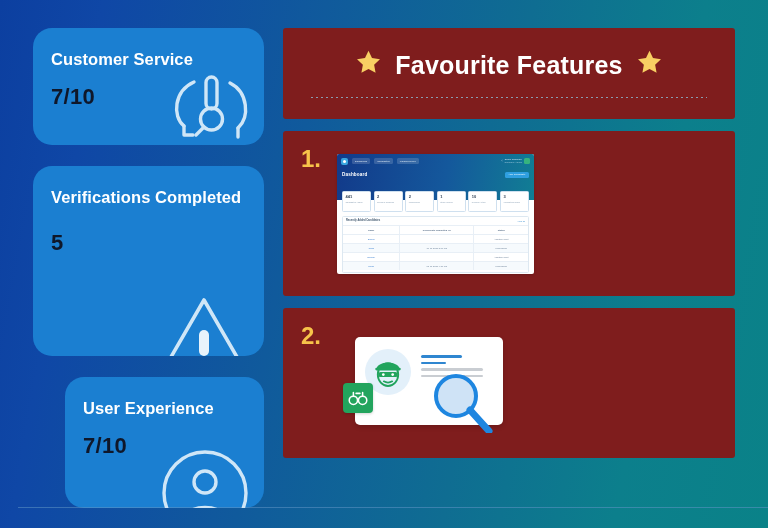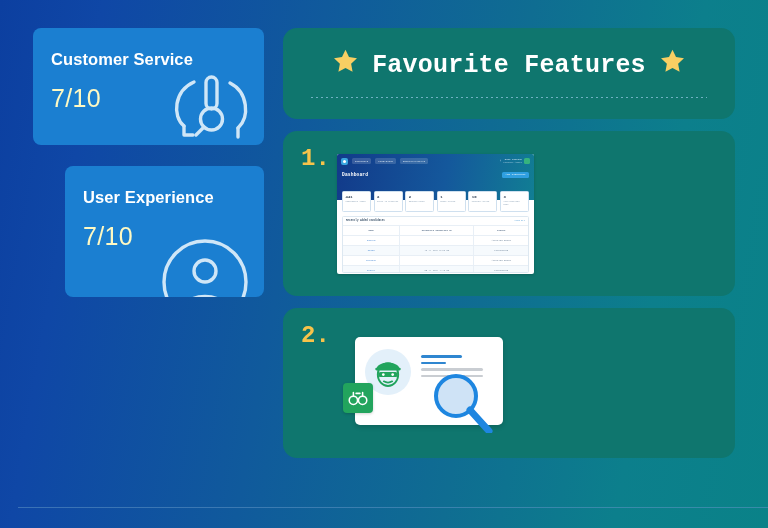--- a/index.html
+++ b/index.html
@@ -9,46 +9,46 @@
     background:linear-gradient(100deg,#0c3fa0 0%,#0f47a6 12%,#105a9c 38%,#0f6d92 62%,#0c7f8c 82%,#0a8288 100%);
     overflow:hidden; position:relative;
   }
 
   
   .left-col{
     position:absolute; left:33px; top:28px; width:231px;
     display:flex; flex-direction:column; gap:21px;
   }
   .stat-card{
-    background:#1b7fd1; border-radius:8px; position:relative; overflow:hidden;
+    background:#1b7fd1; border-radius:19px; position:relative; overflow:hidden;
     padding:20px 18px 14px 18px;
   }
   .stat-card.c1{height:117px;}
   .stat-card.c2{height:190px;}
   .stat-card.c3{height:131px;margin-left:32px;}
   .stat-title{
     color:#ffffff; font-size:16.5px; font-weight:700; line-height:1.45;
     letter-spacing:.1px; position:relative; z-index:2;
   }
   .stat-value{
-    color:#fef9c3; font-size:25px; font-weight:400; letter-spacing:.3px;
+    color:#0f172a; font-size:22px; font-weight:700; letter-spacing:.3px;
     margin-top:12px; position:relative; z-index:2;
   }
   .c2 .stat-value{margin-top:20px;}
   .stat-icon{ position:absolute; z-index:1; pointer-events:none; }
   .icon-headset{ right:8px; bottom:-4px; }
   .icon-warning{ right:12px; bottom:-32px; }
   .icon-user{ right:12px; bottom:-36px; }
 
   
   .right-col{
     position:absolute; left:283px; top:28px; width:452px;
     display:flex; flex-direction:column; gap:12px;
   }
-  .panel{ background:#0f766e; border-radius:14px;font-family:Liberation Mono, monospace; }
+  .panel{ background:#7f1d1d; border-radius:3px; }
 
   .fav-panel{ height:91px; padding:14px 24px 0 24px; }
   .fav-title{
     display:flex; align-items:center; justify-content:center; gap:13px;
     color:#ffffff; font-size:25px; font-weight:700; letter-spacing:.2px;
     height:46px;
   }
   .dotted-rule{
     margin:9px 4px 0 4px; height:1px;
     background-image:repeating-linear-gradient(to right,#8fc6e0 0 2px,transparent 2px 5px);
@@ -182,20 +182,33 @@
           <path d="M62 12 C80 21, 82 46, 70 57"></path>
           <path d="M70 57 L70 66"></path>
           <rect x="38" y="6" width="11" height="32" rx="5.5"></rect>
           <circle cx="43.5" cy="48" r="11"></circle>
           <path d="M36 56 L28 64"></path>
         </g>
       </svg>
     </span>
   </div>
 
+  <div class="stat-card c2">
+    <div class="stat-title">Verifications Completed</div>
+    <div class="stat-value">5</div>
+    <span class="stat-icon icon-warning">
+      <svg width="96" height="92" viewBox="0 0 96 92">
+        <g fill="none" stroke="#cfe6f7" stroke-width="3.6" stroke-linecap="round" stroke-linejoin="round">
+          <path d="M48 8 L92 84 L4 84 Z"></path>
+        </g>
+        <rect x="43" y="38" width="10" height="26" rx="5" fill="#e8f3fb"></rect>
+        <circle cx="48" cy="74" r="5.6" fill="#e8f3fb"></circle>
+      </svg>
+    </span>
+  </div>
 
   <div class="stat-card c3">
     <div class="stat-title">User Experience</div>
     <div class="stat-value">7/10</div>
     <span class="stat-icon icon-user">
       <svg width="94" height="94" viewBox="0 0 94 94">
         <circle cx="47" cy="47" r="41" fill="none" stroke="#cfe6f7" stroke-width="3.4"></circle>
         <circle cx="47" cy="36" r="11" fill="none" stroke="#cfe6f7" stroke-width="3.4"></circle>
         <path d="M28 72 C28 58, 66 58, 66 72" fill="none" stroke="#cfe6f7" stroke-width="3.4" stroke-linecap="round"></path>
       </svg>

